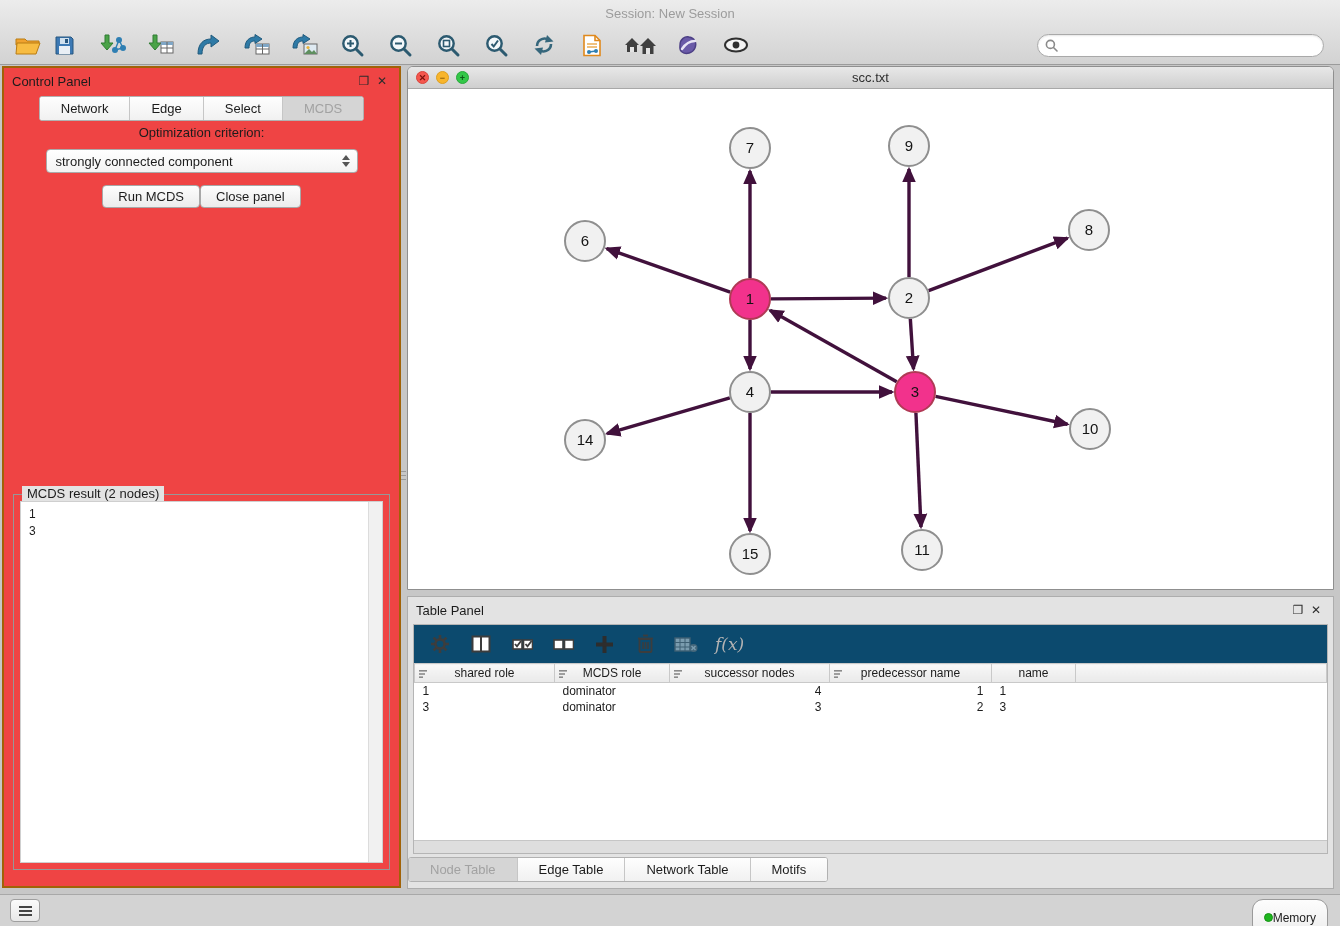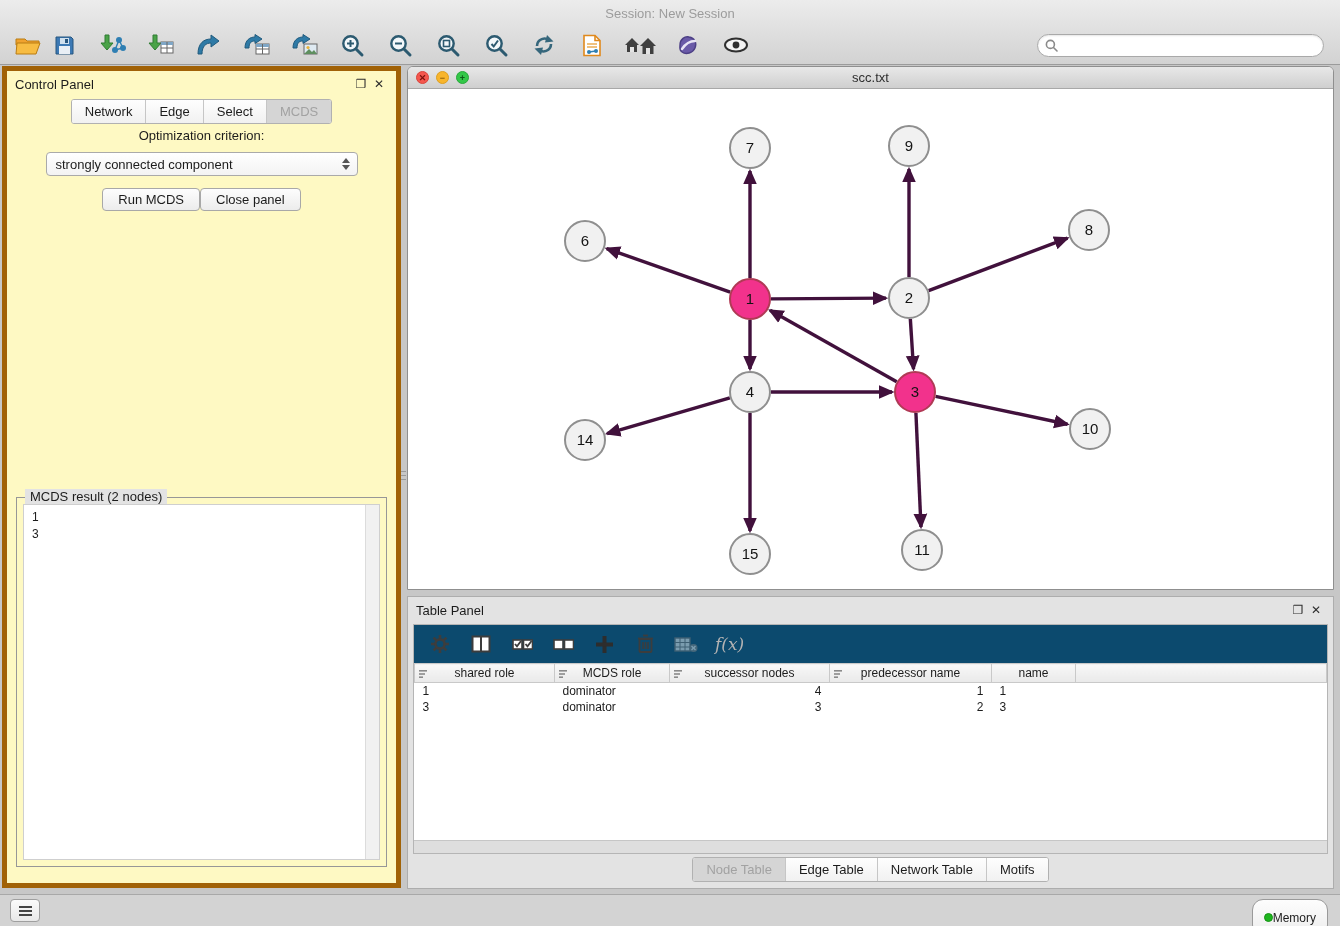--- a/index.html
+++ b/index.html
@@ -10,27 +10,27 @@
   .chrome{position:absolute;top:0;left:0;right:0;height:65px;background:linear-gradient(#ececec,#d2d2d2);border-bottom:1px solid #9b9b9b}
   .titlebar{height:26px;text-align:center;line-height:27px;color:#9c9c9c;font-size:13px}
   .toolbar{display:flex;align-items:center;height:38px;padding:0 12px}
   .tbtn{display:inline-flex;align-items:center;justify-content:center;width:32px;height:32px;cursor:default}
   .gap{margin-left:16px}
   .sgap{margin-left:4px}
   .searchbox{margin-left:auto;margin-right:4px;width:287px;height:23px;border:1px solid #a9a9a9;border-radius:12px;background:#fff;display:flex;align-items:center;padding:0 7px;box-shadow:inset 0 1px 2px rgba(0,0,0,.10)}
   .searchbox input{border:0;outline:0;background:transparent;flex:1;font:12px "Liberation Sans",sans-serif;margin-left:4px}
 
   
-  .control-panel{position:absolute;left:2px;top:66px;width:399px;height:822px;background:#fef9c3;border:5px solid #a16207}
+  .control-panel{position:absolute;left:2px;top:66px;width:399px;height:822px;background:#ef4444;border:2px solid #a16207}
   .panel-head{height:26px;display:flex;align-items:center;padding:0 8px;font-size:13px}
   .panel-head .sp{flex:1}
   .winglyph{color:#2d2d2d;font-size:12px;width:18px;text-align:center;cursor:default}
   .cp-tabs{display:flex;justify-content:center;margin-top:2px}
   .tabgroup{display:inline-flex;border:1px solid #b1b1b1;border-radius:3px;overflow:hidden;background:#fff}
-  .tab{padding:4px 13px;font-size:13px;background:linear-gradient(#fefefe,#f1f1f1);border-right:1px solid #c6c6c6;cursor:default;white-space:nowrap}
+  .tab{padding:4px 21px;font-size:13px;background:linear-gradient(#fefefe,#f1f1f1);border-right:1px solid #c6c6c6;cursor:default;white-space:nowrap}
   .tab:last-child{border-right:0}
   .tab.active{background:#d5d5d5;color:#a2a2a2}
   .opt-label{text-align:center;margin-top:4px;font-size:13px}
   .selectbox{width:312px;height:24px;margin:9px auto 0;border:1px solid #aaa;border-radius:4px;background:linear-gradient(#fff,#f3f3f3);display:flex;align-items:center;padding:0 4px 0 9px;font-size:13px}
   .selectbox .sp{flex:1}
   .updown{display:inline-flex;flex-direction:column;align-items:center;gap:2px;padding:0 3px}
   .tri-up{width:0;height:0;border-left:4px solid transparent;border-right:4px solid transparent;border-bottom:5px solid #555}
   .tri-down{width:0;height:0;border-left:4px solid transparent;border-right:4px solid transparent;border-top:5px solid #555}
   .cp-btnrow{display:flex;justify-content:center;margin-top:12px}
   .btn{padding:3px 15px;border:1px solid #a8a8a8;border-radius:4px;background:linear-gradient(#fdfdfd,#ececec);font-size:13px;cursor:default}
@@ -61,21 +61,21 @@
   .tp-toolbar .tbtn{width:24px;height:24px}
   .disabled-ico{opacity:.45}
   .fx{font-family:"DejaVu Serif",serif;font-style:italic;font-size:17px;color:#b3b3b3}
   table.nodetable{border-collapse:collapse;width:100%;table-layout:fixed;font-size:12px}
   table.nodetable th{height:19px;font-weight:normal;background:linear-gradient(#f8f8f8,#e9e9e9);border:1px solid #c9c9c9;position:relative;overflow:hidden;white-space:nowrap}
   table.nodetable th .sorticon{position:absolute;left:4px;top:4px}
   table.nodetable td{height:16px;padding:0 8px;white-space:nowrap;overflow:hidden}
   .c0{width:140px}.c1{width:115px}.c2{width:160px}.c3{width:162px}.c4{width:84px}.cF{width:auto}
   td.c2,td.c3{text-align:right;padding-right:18px}
   .hscroll{position:absolute;left:0;right:0;bottom:0;height:13px;background:#dedede;border-top:1px solid #c6c6c6}
-  .tp-tabs{position:absolute;left:0;right:0;bottom:6px;display:flex;justify-content:center}
+  .tp-tabs{position:absolute;left:0;right:0;bottom:6px;display:flex;justify-content:flex-start}
 
   
   .statusbar{position:absolute;left:0;right:0;top:894px;height:32px;background:#d3d3d3;border-top:1px solid #a8a8a8}
   .status-btn{position:absolute;left:10px;top:4px;width:30px;height:23px;border:1px solid #9f9f9f;border-radius:4px;background:linear-gradient(#fbfbfb,#e8e8e8);display:flex;align-items:center;justify-content:center}
   .listicon{display:flex;flex-direction:column;gap:2px}
   .listicon i{display:block;width:13px;height:2px;background:#444}
   .memory-btn{position:absolute;right:12px;top:4px;height:37px;border:1px solid #9a9a9a;border-radius:11px;background:linear-gradient(#fdfdfd,#ededed);display:flex;align-items:center;gap:0;padding:0 11px;font-size:12px}
   .greendot{width:9px;height:9px;border-radius:50%;background:#1db51d;border:1px solid #149114}
 </style>
 </head>

